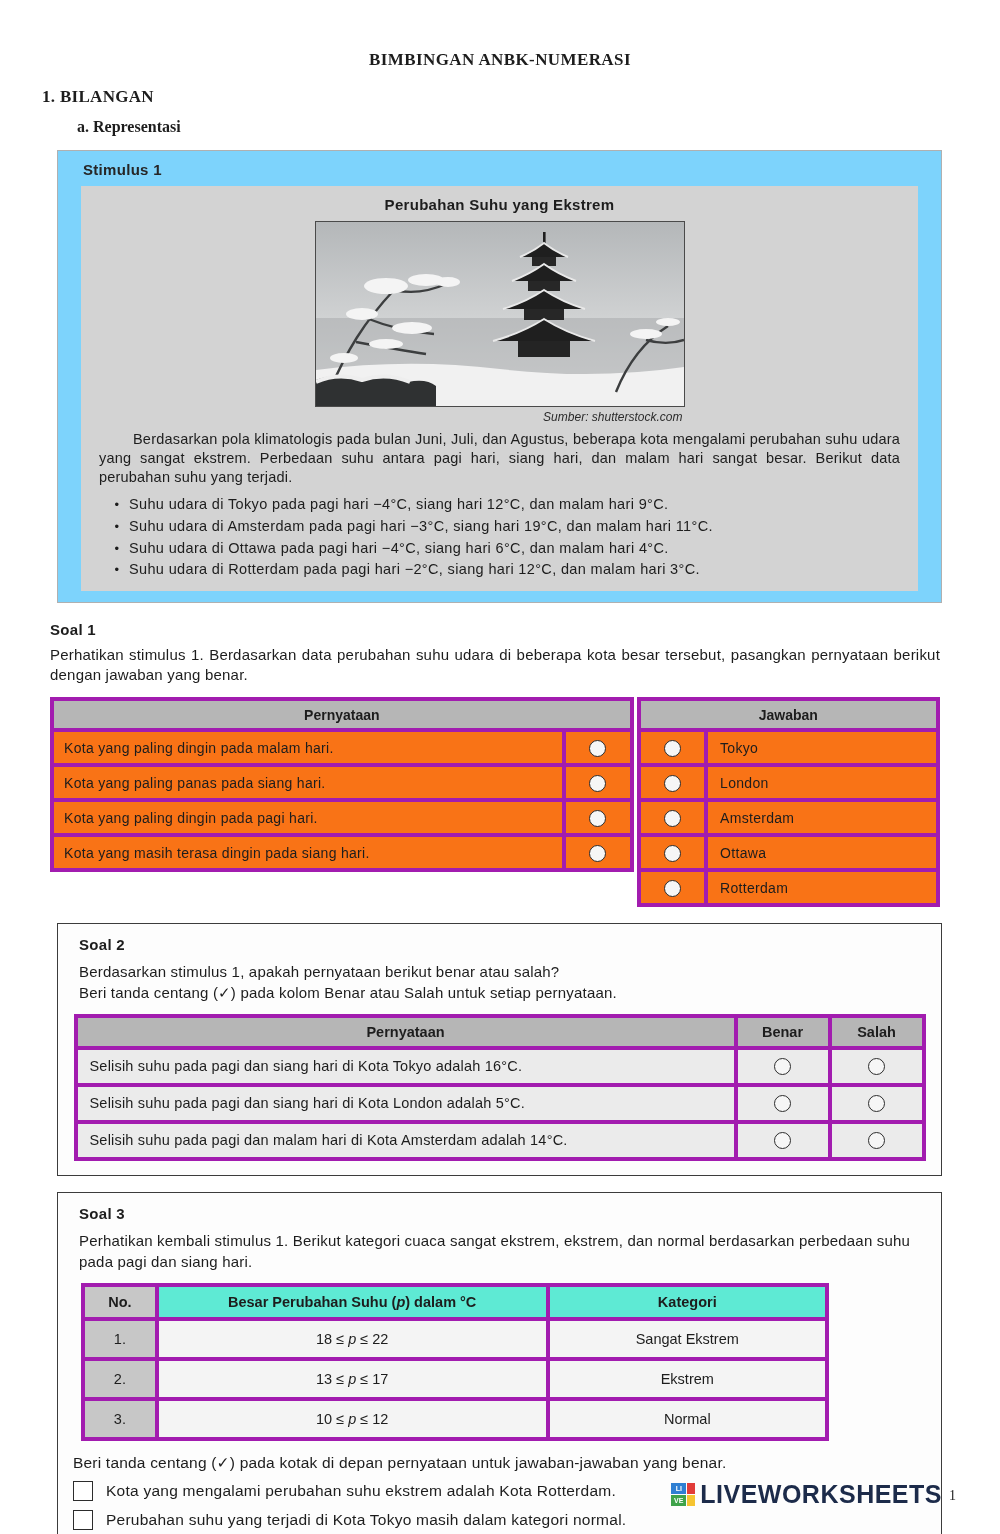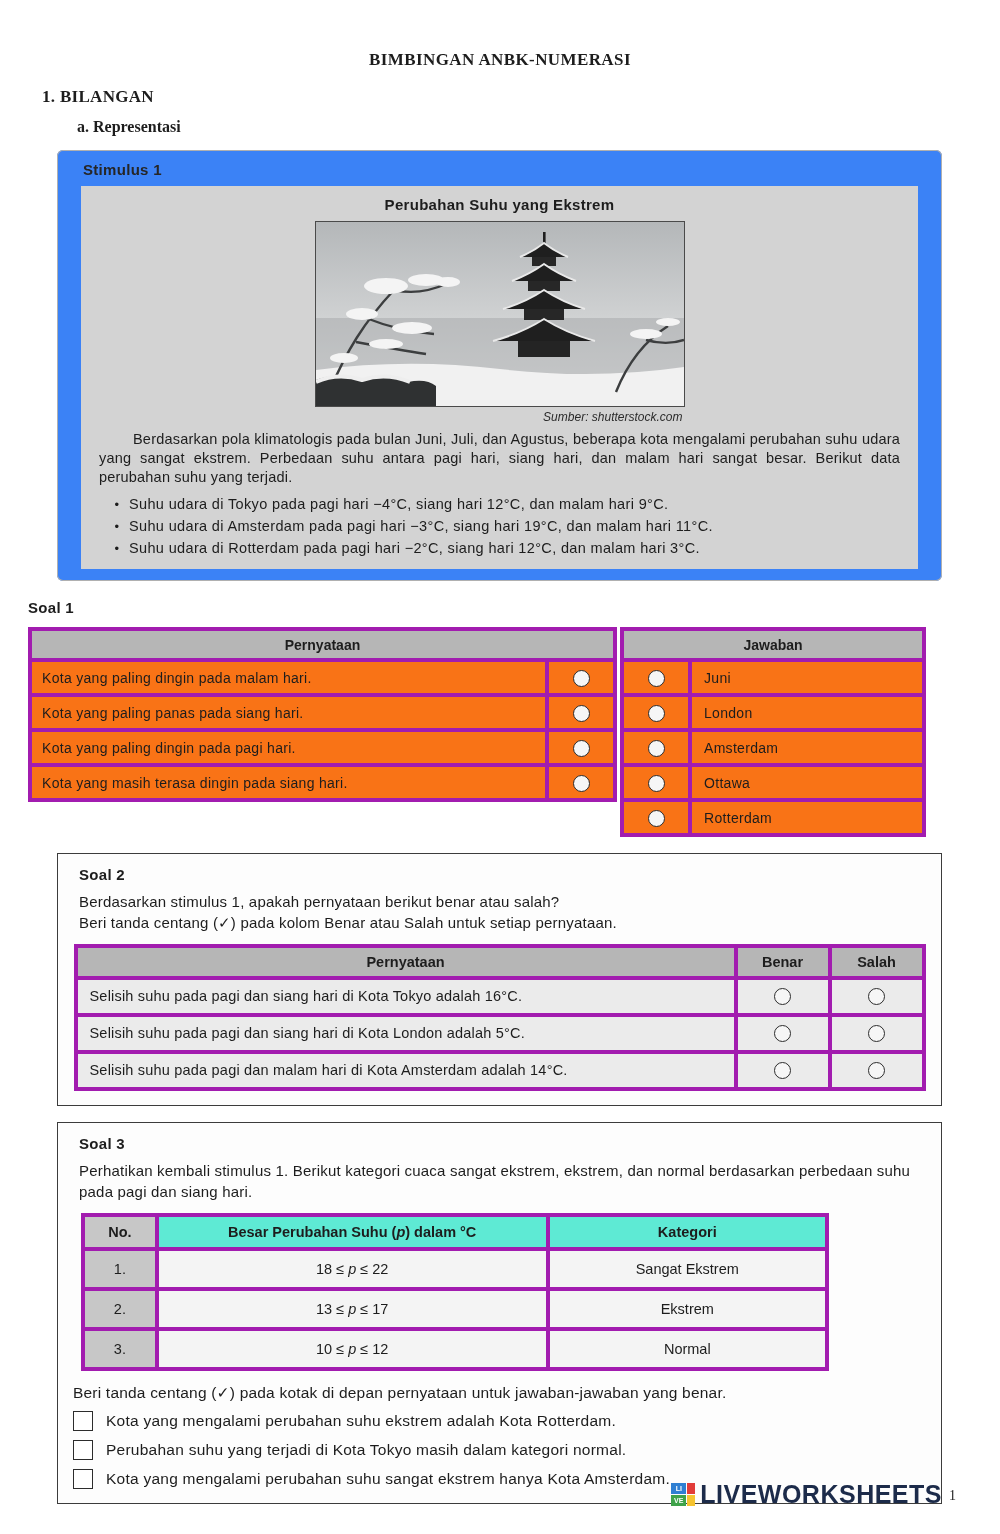--- a/index.html
+++ b/index.html
@@ -16,22 +16,22 @@
     margin:17px 0 0 42px;
     font-family:"Liberation Serif", serif;font-weight:bold;font-size:17px;letter-spacing:.3px;
   }
   .subsection-heading{
     margin:11px 0 0 77px;
     font-family:"Liberation Serif", serif;font-weight:bold;font-size:16px;
   }
 
   
   .stimulus-box{
-    margin:14px 58px 0 57px;background:#3b82f6;
-    padding:9px 24px 12px 24px;box-shadow:0 0 0 1px #b0b0b0 inset;border-radius:6px;
+    margin:14px 58px 0 57px;background:#7dd3fc;
+    padding:9px 24px 12px 24px;box-shadow:0 0 0 1px #b0b0b0 inset;
   }
   .stimulus-label{font-weight:bold;font-size:15px;color:#262626;margin:2px 0 8px 2px;letter-spacing:.3px;}
   .stimulus-inner{background:#d3d3d3;padding:8px 18px 10px 18px;}
   .stimulus-heading{text-align:center;font-weight:bold;font-size:15px;margin:2px 0 8px 0;letter-spacing:.3px;}
   .photo-wrap{width:370px;margin:0 auto;}
   .photo-frame{border:1px solid #4a4a4a;background:#e8e8e8;line-height:0;}
   .photo-caption{text-align:right;font-size:12px;font-style:italic;color:#2b2b2b;margin:3px 2px 6px 0;line-height:14px;}
   .stimulus-paragraph{
     margin:4px 0 0 0;font-size:14.5px;line-height:1.32;text-align:justify;text-indent:34px;letter-spacing:.2px;
   }
@@ -43,21 +43,21 @@
   .soal-label{font-weight:bold;font-size:15px;letter-spacing:.3px;}
   .soal-instruction{margin:7px 0 0 0;font-size:15px;line-height:1.38;text-align:justify;letter-spacing:.2px;}
   .radio-circle{
     display:inline-block;width:15px;height:15px;border-radius:50%;
     border:1.6px solid #2c2c2c;background:#f6f6f6;vertical-align:middle;cursor:pointer;
   }
   table{border-collapse:collapse;}
   th,td{border:4px solid #a21caf;}
 
   
-  .soal1-section{margin:18px 60px 0 28px;}
+  .soal1-section{margin:18px 60px 0 50px;}
   .match-area{display:flex;align-items:flex-start;gap:3px;margin-top:11px;}
   .match-left th,.match-right th{
     background:#b6b6b6;font-weight:bold;font-size:14px;height:25px;text-align:center;
   }
   .match-left td,.match-right td{background:#f97316;font-size:14px;height:29px;}
   .match-left .stmt{width:493px;padding:0 10px;letter-spacing:.3px;}
   .circle-cell{width:62px;text-align:center;}
   .match-right .ans{width:218px;padding:0 0 0 12px;letter-spacing:.3px;}
 
   
@@ -172,28 +172,32 @@
     <p class="stimulus-paragraph">Berdasarkan pola klimatologis pada bulan Juni, Juli, dan Agustus, beberapa kota mengalami perubahan suhu udara yang sangat ekstrem. Perbedaan suhu antara pagi hari, siang hari, dan malam hari sangat besar. Berikut data perubahan suhu yang terjadi.</p>
 
     <div class="bullet-list">
       <div class="bullet-item">
           <span>Suhu udara di Tokyo pada pagi hari −4°C, siang hari 12°C, dan malam hari 9°C.</span>
         </div>
       <div class="bullet-item">
           <span>Suhu udara di Amsterdam pada pagi hari −3°C, siang hari 19°C, dan malam hari 11°C.</span>
         </div>
       <div class="bullet-item">
+          <span>Suhu udara di Ottawa pada pagi hari −4°C, siang hari 6°C, dan malam hari 4°C.</span>
+        </div>
+      <div class="bullet-item">
           <span>Suhu udara di Rotterdam pada pagi hari −2°C, siang hari 12°C, dan malam hari 3°C.</span>
         </div>
     </div>
   </div>
 </div>
 
 <div class="soal1-section">
   <div class="soal-label">Soal 1</div>
+  <p class="soal-instruction">Perhatikan stimulus 1. Berdasarkan data perubahan suhu udara di beberapa kota besar tersebut, pasangkan pernyataan berikut dengan jawaban yang benar.</p>
 
   <div class="match-area">
     <table class="match-left">
       <tbody>
           <tr>
         <th colspan="2">Pernyataan</th>
       </tr>
       <tr>
         <td class="stmt">Kota yang paling dingin pada malam hari.</td>
         <td class="circle-cell"><span class="radio-circle"></span></td>
@@ -213,21 +217,21 @@
     </tbody>
       </table>
 
     <table class="match-right">
       <tbody>
           <tr>
         <th colspan="2">Jawaban</th>
       </tr>
       <tr>
         <td class="circle-cell"><span class="radio-circle"></span></td>
-        <td class="ans">Juni</td>
+        <td class="ans">Tokyo</td>
       </tr>
       <tr>
         <td class="circle-cell"><span class="radio-circle"></span></td>
         <td class="ans">London</td>
       </tr>
       <tr>
         <td class="circle-cell"><span class="radio-circle"></span></td>
         <td class="ans">Amsterdam</td>
       </tr>
       <tr>

